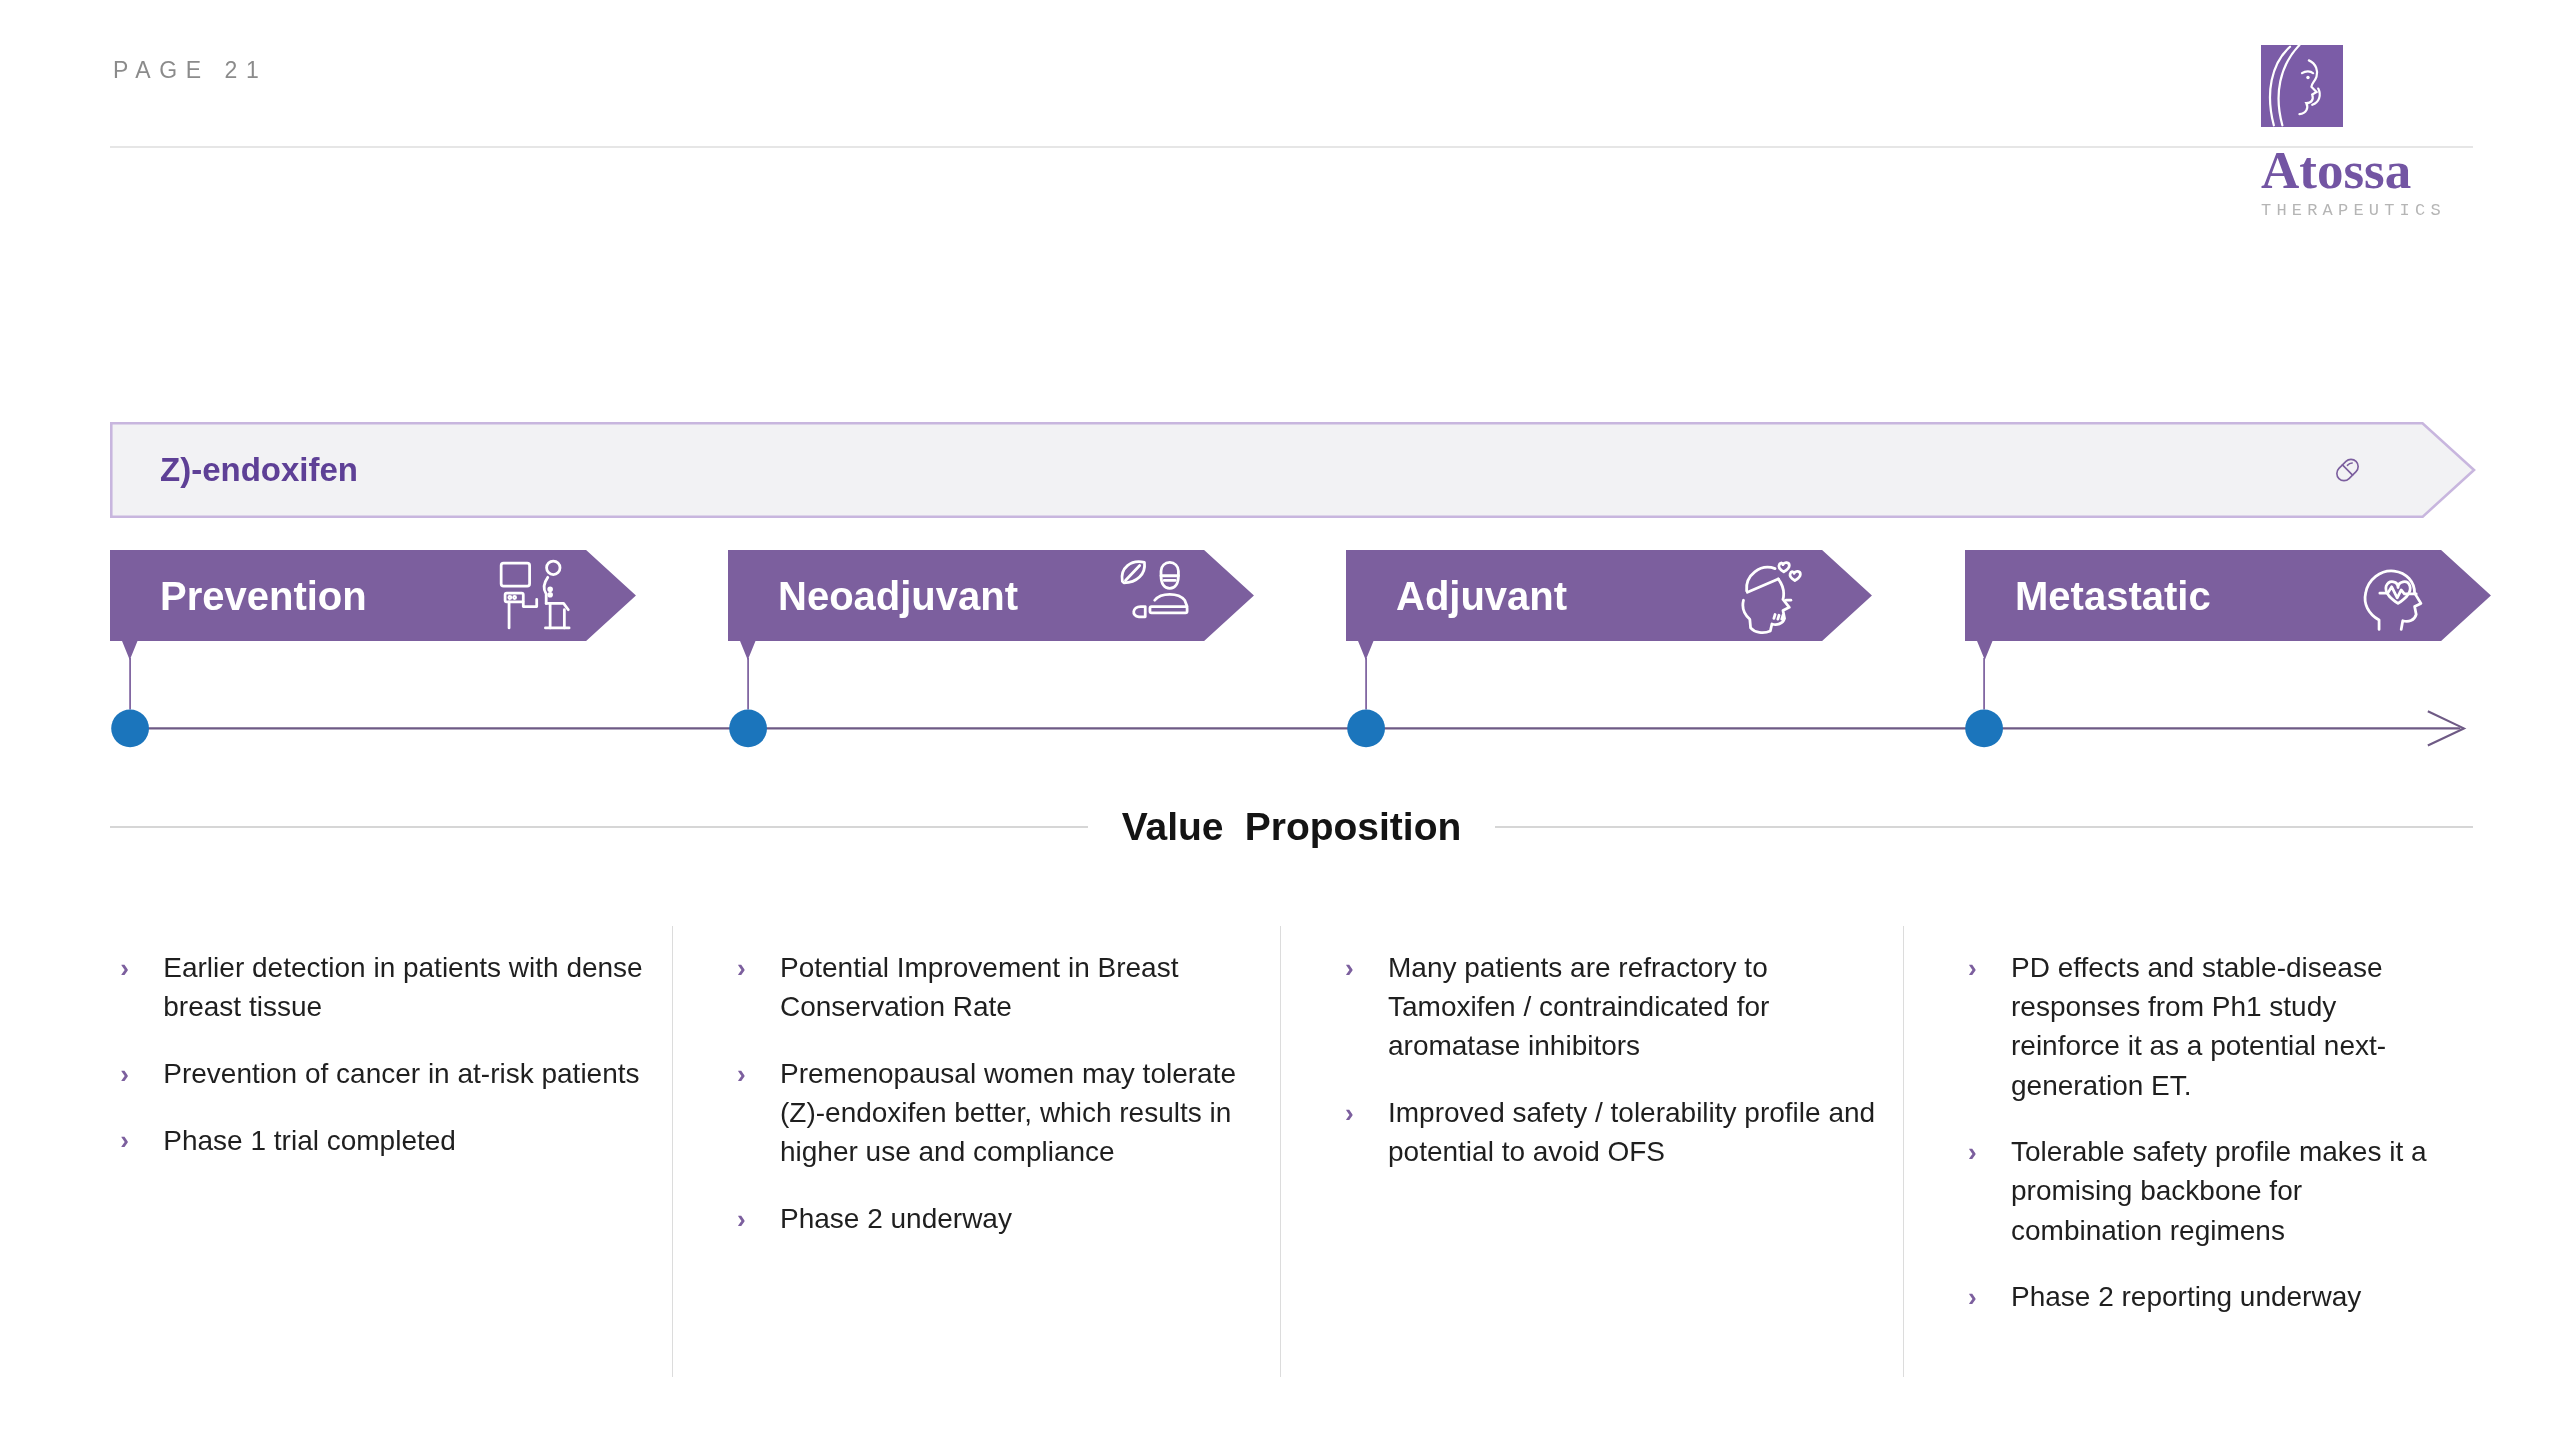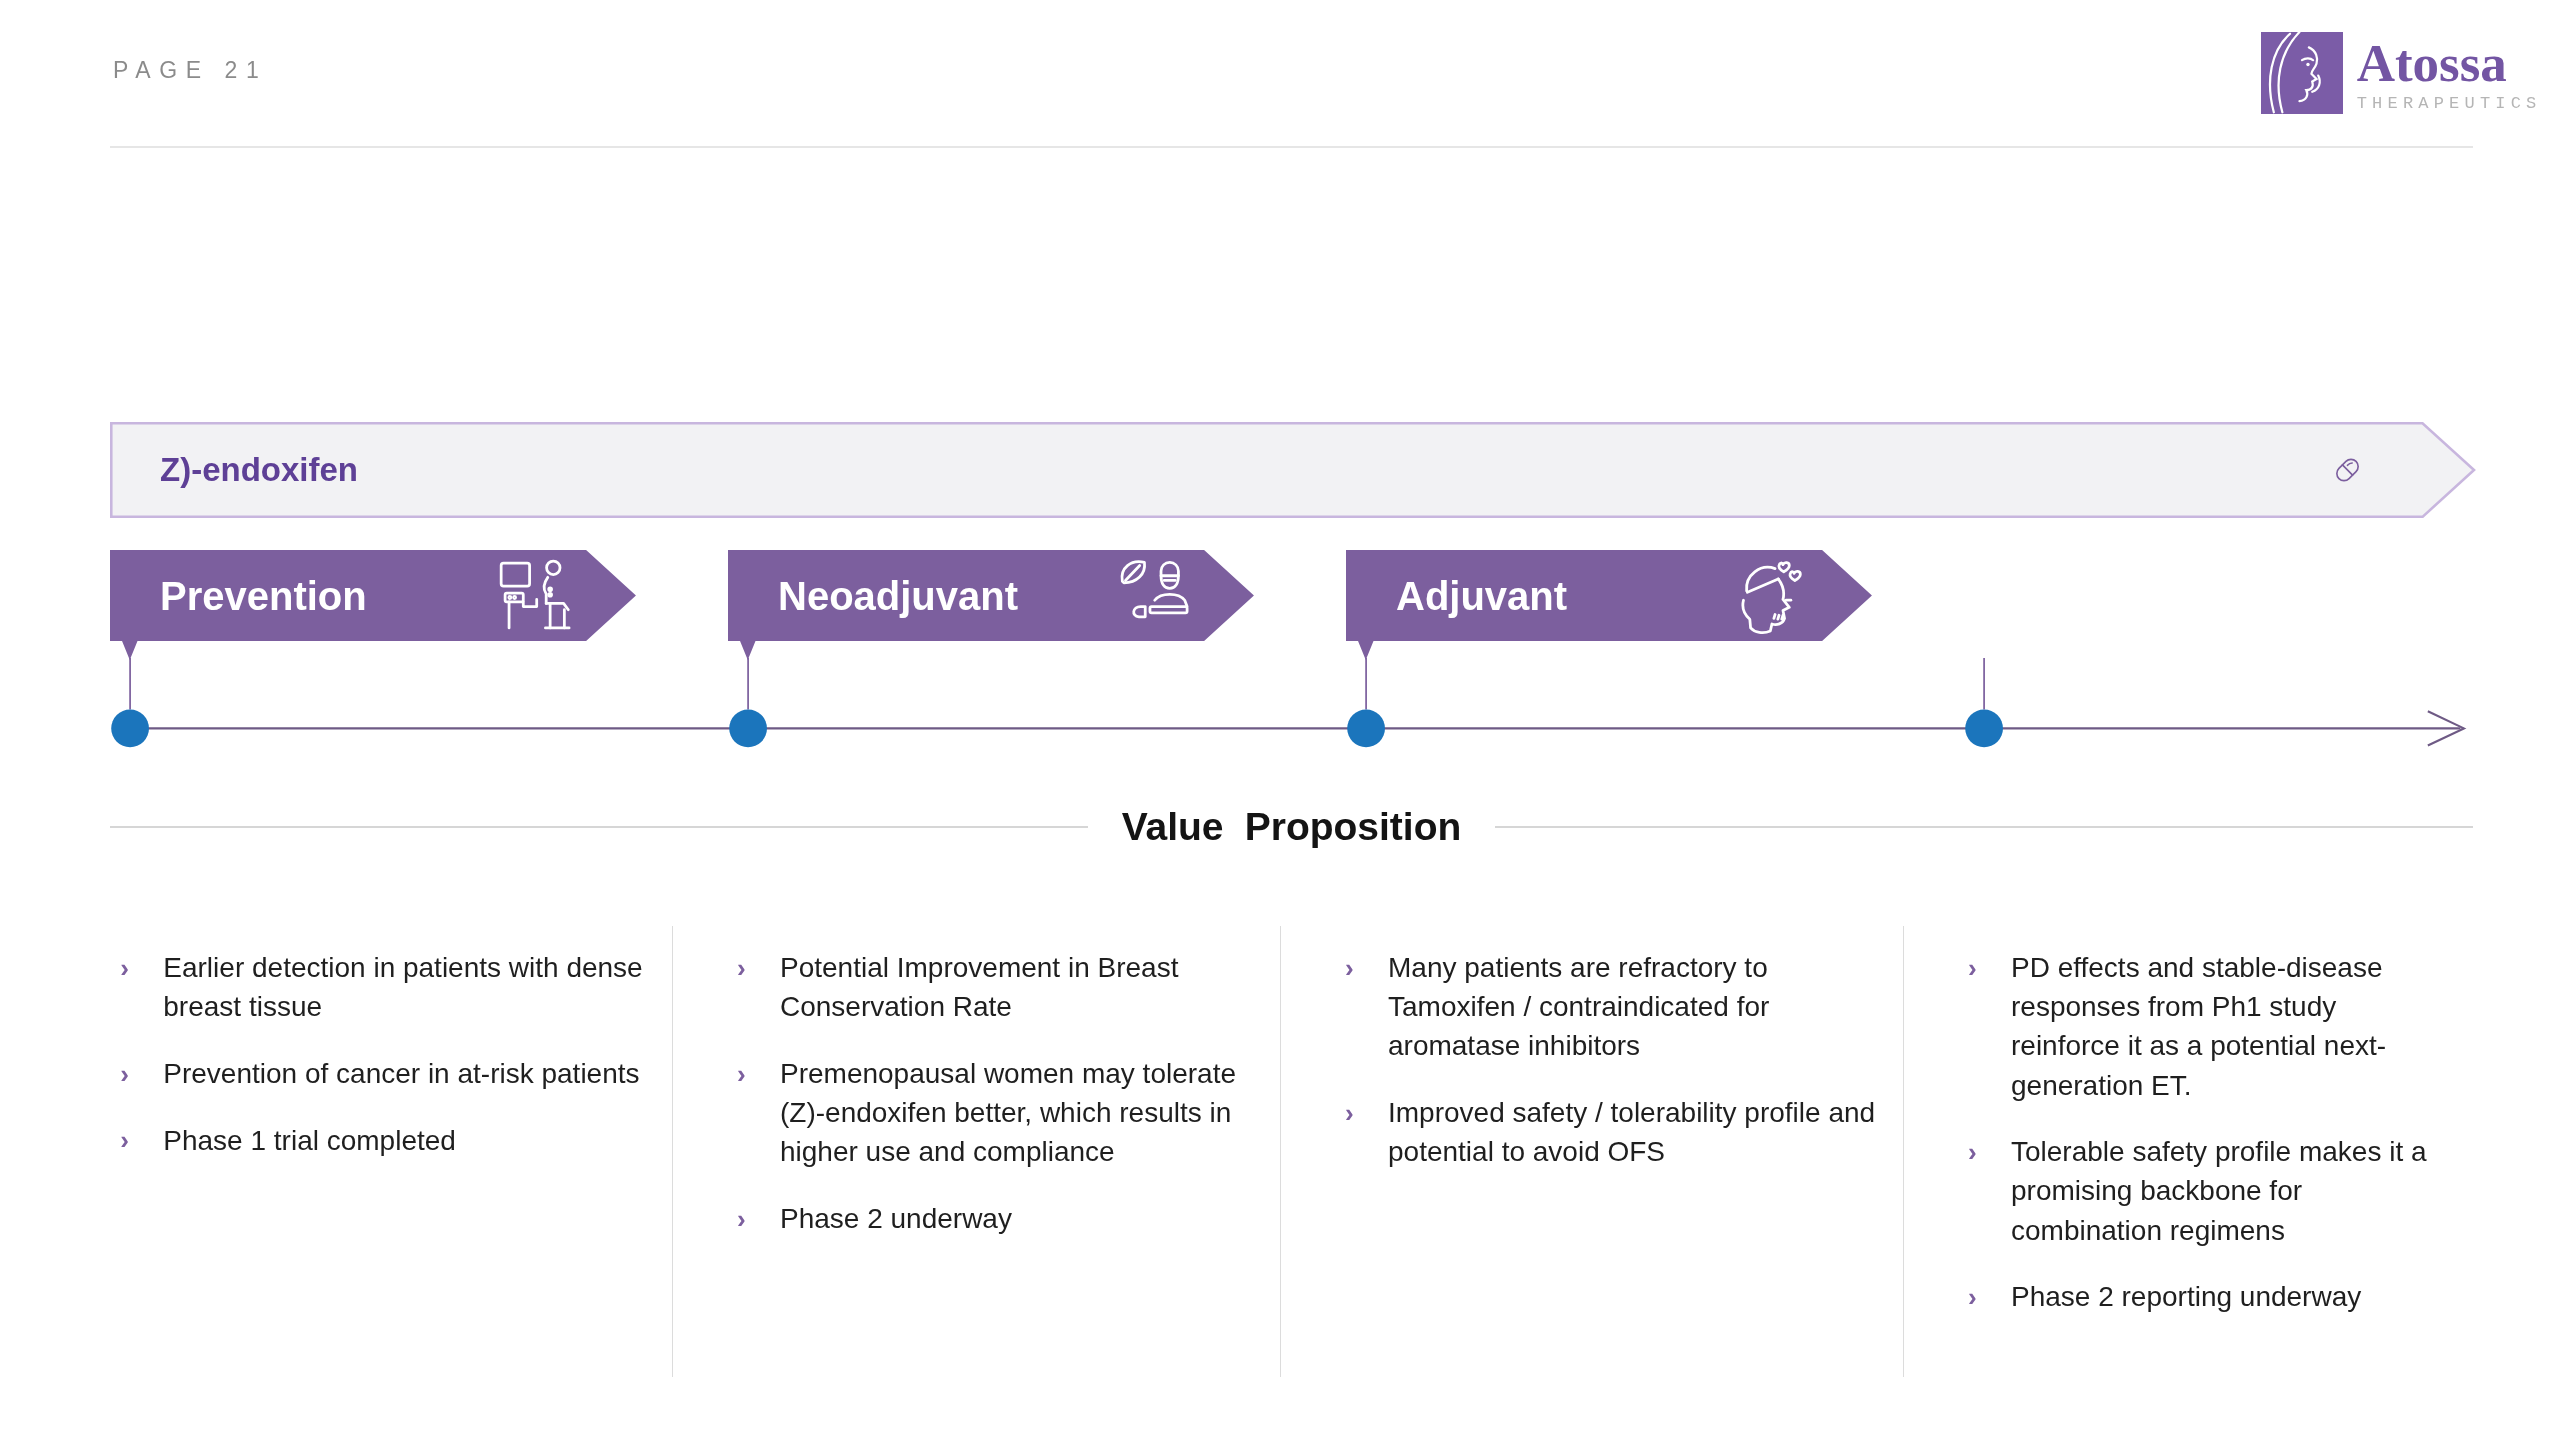--- a/index.html
+++ b/index.html
@@ -2,21 +2,21 @@
 <html style="font-size:13.7px"><head>
 <meta charset="utf-8">
 <style>
   html,body{margin:0;padding:0;background:#ffffff;}
   body{width:2576px;height:1449px;position:relative;overflow:hidden;
        font-family:"Liberation Sans", sans-serif;color:#1f1f1f;}
   .slide{position:absolute;inset:0;background:#fff;}
 
   
   .page-label{position:absolute;left:113px;top:57px;font-size:23px;letter-spacing:8.6px;color:#8b8b8b;}
-  .logo{position:absolute;left:2261px;top:32px;display:flex;align-items:center;gap:13.7px;}
+  .logo{position:absolute;left:2261px;top:45px;display:flex;align-items:flex-start;gap:13.7px;flex-direction:column;}
   .logo-mark{width:82px;height:82px;flex:none;}
   .logo-brand{font-family:"Liberation Serif", serif;font-weight:bold;font-size:53px;color:#7355A3;line-height:1;margin-top:3.4px;}
   .logo-sub{font-family:Liberation Mono, monospace;font-size:17px;letter-spacing:5.2px;color:#b5b5b5;margin-top:4.3px;}
   .header-rule{position:absolute;left:110px;top:146px;width:2363px;height:1.7px;background:#e6e6e6;}
 
   
   .title{position:absolute;left:108px;top:167px;font-size:72px;line-height:1.38;letter-spacing:-1.7px;color:#7D5CA8;}
 
   
   .drug-banner{position:absolute;left:110px;top:422px;width:2366px;height:96px;}
@@ -151,20 +151,33 @@
         <line x1="17" y1="46" x2="56" y2="29"></line>
         <path d="M56 29 c6 8 8 18 6 26 l8 10 -8 4 2 10 c-2 7 -10 9 -16 7 l-2 9 c-9 4 -20 2 -25 -4 l-1 -11 c-8 -7 -10 -16 -8 -24"></path>
         <line x1="66" y1="56" x2="72" y2="56"></line>
         <path d="M52 74 l-1.5 5 M57 75 l-1.5 5 M62 75 l-1.5 5"></path>
         <path d="M62 11 c2 -4 8 -3 8 1 c0 4 -7 8 -7 8 c0 0 -7 -4 -6 -8 c1 -4 4 -4 5 -1 z"></path>
         <path d="M76 22 c2 -4 8 -3 8 1 c0 4 -7 8 -7 8 c0 0 -7 -4 -6 -8 c1 -4 4 -4 5 -1 z"></path>
       </g>
     </svg>
   </div>
 
+  <div class="stage s3">
+    <svg class="shape" viewBox="0 0 612 130">
+      <polygon points="0,0 554,0 612,53 554,106 46,106 32,106 23,128 14,106 0,106" fill="#7C5F9E"></polygon>
+    </svg>
+    <div class="label">Metastatic</div>
+    <svg class="icon" viewBox="0 0 100 100">
+      <g class="stroke-w">
+        <path d="M33 93 v-12 C19 73 13 60 16 47 C19 30 35 17 52 19 C68 21 78 33 78 47 l8 13 -8 4 2 10 c-2 8 -10 10 -17 8 l-2 11"></path>
+        <path d="M42 38 c4 -9 15 -6 15 2 c0 -8 12 -11 15 -2 c3 10 -9 18 -15 22 c-6 -4 -18 -12 -15 -22 z"></path>
+        <polyline points="34,47 44,47 49,39 56,53 61,43 65,48 80,48"></polyline>
+      </g>
+    </svg>
+  </div>
 
   <svg class="timeline" viewBox="0 0 2772 120">
     <line x1="23" y1="0" x2="23" y2="60" stroke="#7C5F9E" stroke-width="2"></line>
     <line x1="743" y1="0" x2="743" y2="60" stroke="#7C5F9E" stroke-width="2"></line>
     <line x1="1463" y1="0" x2="1463" y2="60" stroke="#7C5F9E" stroke-width="2"></line>
     <line x1="2183" y1="0" x2="2183" y2="60" stroke="#7C5F9E" stroke-width="2"></line>
     <line x1="23" y1="82" x2="2738" y2="82" stroke="#6E5A85" stroke-width="2.5"></line>
     <path d="M2700 62 L2742 82 L2700 102" fill="none" stroke="#6E5A85" stroke-width="2.5"></path>
     <circle cx="23" cy="82" r="22" fill="#1B75BC"></circle>
     <circle cx="743" cy="82" r="22" fill="#1B75BC"></circle>

